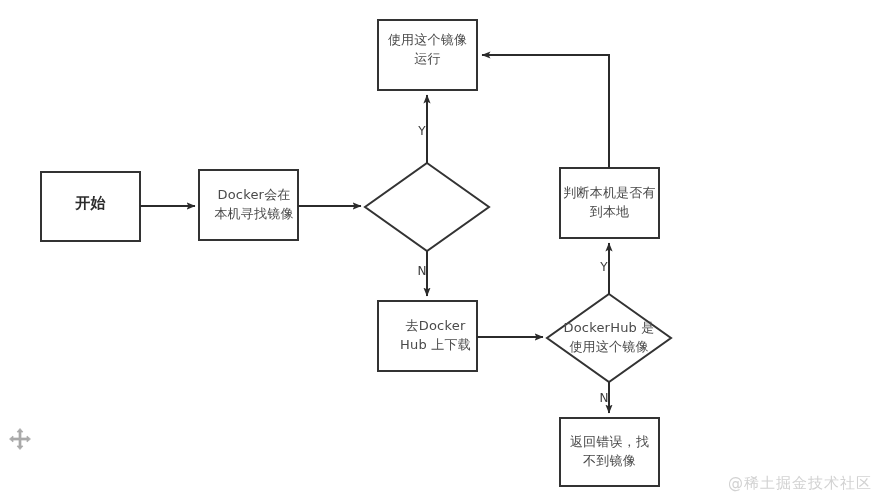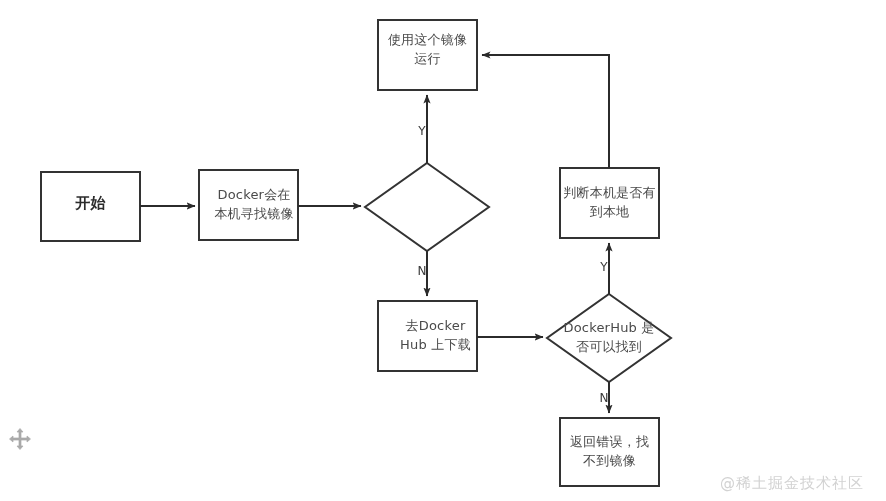--- a/index.html
+++ b/index.html
@@ -52,21 +52,21 @@
   .edge-label {
     position: absolute;
     font-size: 12px;
     color: #3a3a3a;
     text-align: center;
     line-height: 1;
     pointer-events: none;
   }
   .watermark {
     position: absolute;
-    right: 22px;
+    right: 14px;
     bottom: 8px;
     font-size: 15px;
     color: #d2d2d2;
     letter-spacing: 1px;
     user-select: none;
   }
   .move-cursor-icon {
     position: absolute;
     left: 8px;
     top: 427px;
@@ -126,21 +126,21 @@
 本机寻找镜像</div>
 
 
   <div class="node-label" style="left:378px; top:20px; width:99px; height:60px;">使用这个镜像
 运行</div>
 
   <div class="node-label" style="left:378px; top:301px; width:115px; height:70px;">去Docker
 Hub 上下载</div>
 
   <div class="node-label" style="left:529px; top:309px; width:160px; height:58px;">DockerHub 是
-否可以找到</div>
+使用这个镜像</div>
 
   <div class="node-label" style="left:560px; top:168px; width:99px; height:70px;">判断本机是否有
 到本地</div>
 
   <div class="node-label" style="left:560px; top:418px; width:99px; height:68px;text-align:center;">返回错误，找
 不到镜像</div>
 
   <div class="edge-label" style="left:414px; top:125px; width:16px;">Y</div>
 
   <div class="edge-label" style="left:414px; top:265px; width:16px;">N</div>

